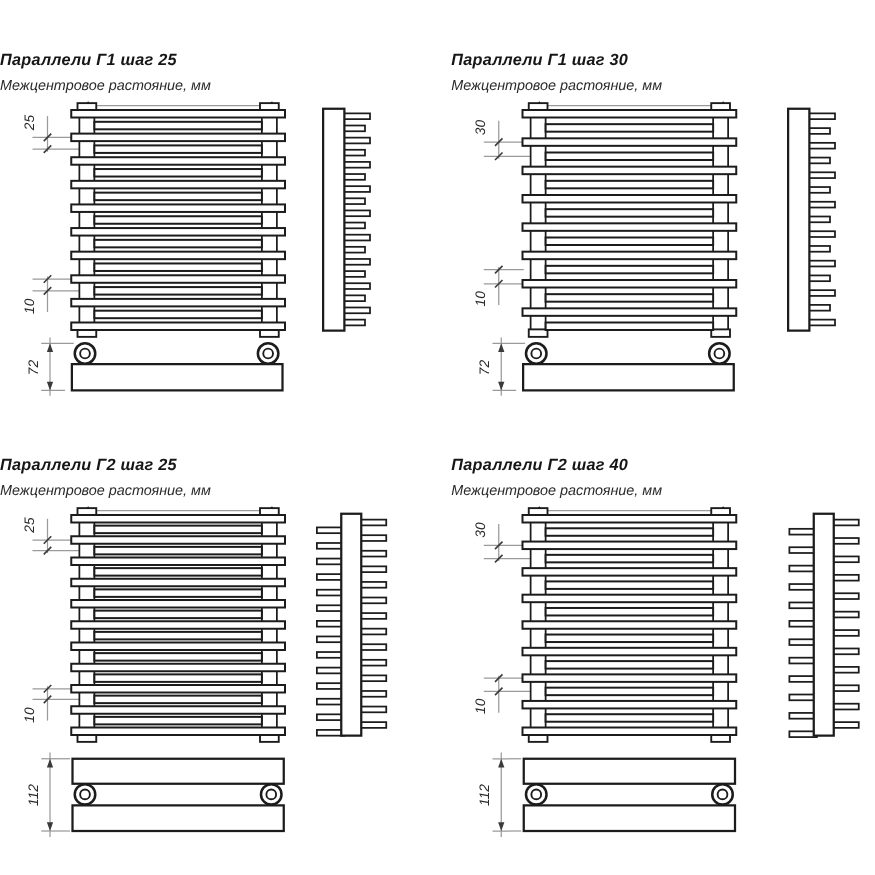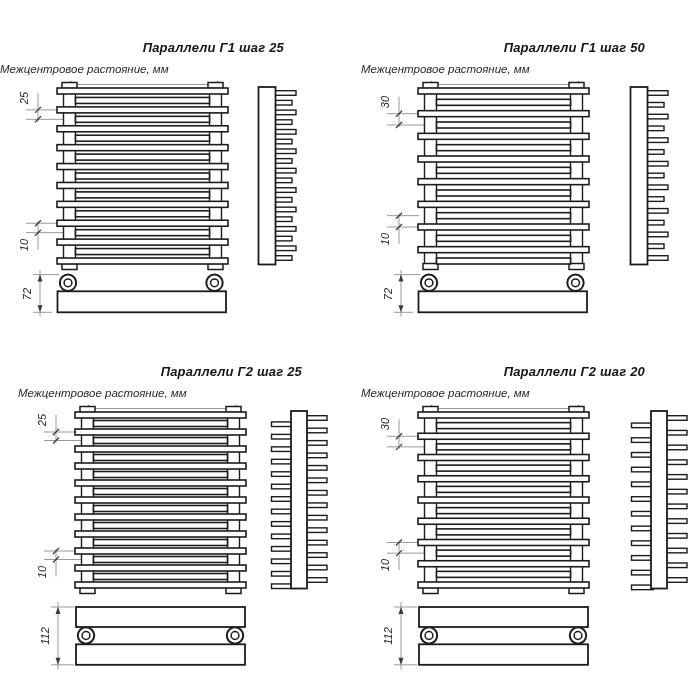--- a/index.html
+++ b/index.html
@@ -3,21 +3,21 @@
 <meta charset="utf-8">
 <style>
   html,body{margin:0;padding:0;}
   body{
     width:700px;height:700px;background:#ffffff;position:relative;overflow:hidden;
     font-family:"Liberation Sans",sans-serif;
   }
   .panel{position:absolute;width:339px;height:360px;}
   .panel svg{position:absolute;left:0;top:0;}
   .title{
-    position:absolute;left:0;top:40px;width:284px;text-align:right;
+    position:absolute;left:0;top:40px;width:284px;text-align:left;
     font-style:italic;font-weight:600;font-size:13px;color:#161616;letter-spacing:.2px;
   }
   .subtitle{
     position:absolute;left:0;top:63px;width:284px;text-align:left;
     font-style:italic;font-weight:400;font-size:11.5px;color:#2a2a2a;
   }
   .dim-label{
     position:absolute;width:34px;height:14px;line-height:14px;text-align:center;
     font-style:italic;font-size:11px;color:#2a2a2a;
     transform:rotate(-90deg);transform-origin:center center;
@@ -99,21 +99,21 @@
       <line x1="40" y1="270" x2="40" y2="316.5" stroke="#9a9a9a" stroke-width="1"></line>
       <polygon points="40,274.6 37.5,281.6 42.5,281.6" fill="#3a3a3a"></polygon>
       <polygon points="40,312.3 37.5,305.3 42.5,305.3" fill="#3a3a3a"></polygon>
     </svg>
   <div class="dim-label" id="lbl-pitch-0" style="left: 7px; top: 90.8889px;">25</div>
   <div class="dim-label" id="lbl-offset-0" style="left: 7px; top: 237.667px;">10</div>
   <div class="dim-label" id="lbl-depth-0" style="left: 10px; top: 286.5px;">72</div>
 </div>
 
 <div class="panel" id="panel-1" style="left:361px;top:0px;">
-  <div class="title">Параллели Г1 шаг 50</div>
+  <div class="title">Параллели Г1 шаг 30</div>
   <div class="subtitle">Межцентровое растояние, мм</div>
   <svg id="svg-1" width="339" height="360" viewBox="0 0 339 360">
       <line x1="68" y1="84.5" x2="215" y2="84.5" stroke="#9a9a9a" stroke-width="1"></line>
       <line x1="68" y1="84.5" x2="68" y2="88.5" stroke="#9a9a9a" stroke-width="1"></line>
       <line x1="215" y1="84.5" x2="215" y2="88.5" stroke="#9a9a9a" stroke-width="1"></line>
       <line x1="65" y1="87.5" x2="71" y2="81.5" stroke="#3a3a3a" stroke-width="1.3"></line>
       <line x1="212" y1="87.5" x2="218" y2="81.5" stroke="#3a3a3a" stroke-width="1.3"></line>
       <line x1="58" y1="113.66666666666667" x2="26" y2="113.66666666666667" stroke="#9a9a9a" stroke-width="1"></line>
       <line x1="74" y1="125" x2="26" y2="125" stroke="#9a9a9a" stroke-width="1"></line>
       <line x1="38" y1="96.66666666666667" x2="38" y2="127" stroke="#9a9a9a" stroke-width="1"></line>
@@ -171,21 +171,21 @@
       <line x1="52" y1="312.3" x2="33" y2="312.3" stroke="#9a9a9a" stroke-width="1"></line>
       <line x1="40" y1="270" x2="40" y2="316.5" stroke="#9a9a9a" stroke-width="1"></line>
       <polygon points="40,274.6 37.5,281.6 42.5,281.6" fill="#3a3a3a"></polygon>
       <polygon points="40,312.3 37.5,305.3 42.5,305.3" fill="#3a3a3a"></polygon>
     </svg>
   <div class="dim-label" id="lbl-pitch-1" style="left: 7px; top: 94.6667px;">30</div>
   <div class="dim-label" id="lbl-offset-1" style="left: 7px; top: 232px;">10</div>
   <div class="dim-label" id="lbl-depth-1" style="left: 10px; top: 286.5px;">72</div>
 </div>
 
-<div class="panel" id="panel-2" style="left:18px;top:324px;">
+<div class="panel" id="panel-2" style="left:0px;top:324px;">
   <div class="title">Параллели Г2 шаг 25</div>
   <div class="subtitle">Межцентровое растояние, мм</div>
   <svg id="svg-2" width="339" height="360" viewBox="0 0 339 360">
       <line x1="68" y1="84.5" x2="215" y2="84.5" stroke="#9a9a9a" stroke-width="1"></line>
       <line x1="68" y1="84.5" x2="68" y2="88.5" stroke="#9a9a9a" stroke-width="1"></line>
       <line x1="215" y1="84.5" x2="215" y2="88.5" stroke="#9a9a9a" stroke-width="1"></line>
       <line x1="65" y1="87.5" x2="71" y2="81.5" stroke="#3a3a3a" stroke-width="1.3"></line>
       <line x1="212" y1="87.5" x2="218" y2="81.5" stroke="#3a3a3a" stroke-width="1.3"></line>
       <line x1="58" y1="108" x2="26" y2="108" stroke="#9a9a9a" stroke-width="1"></line>
       <line x1="74" y1="116.5" x2="26" y2="116.5" stroke="#9a9a9a" stroke-width="1"></line>
@@ -264,21 +264,21 @@
       <line x1="40" y1="278" x2="40" y2="345.5" stroke="#9a9a9a" stroke-width="1"></line>
       <polygon points="40,283 37.5,290 42.5,290" fill="#3a3a3a"></polygon>
       <polygon points="40,340.8 37.5,333.8 42.5,333.8" fill="#3a3a3a"></polygon>
     </svg>
   <div class="dim-label" id="lbl-pitch-2" style="left: 7px; top: 89px;">25</div>
   <div class="dim-label" id="lbl-offset-2" style="left: 7px; top: 240.5px;">10</div>
   <div class="dim-label" id="lbl-depth-2" style="left: 10px; top: 304.9px;">112</div>
 </div>
 
 <div class="panel" id="panel-3" style="left:361px;top:324px;">
-  <div class="title">Параллели Г2 шаг 20</div>
+  <div class="title">Параллели Г2 шаг 40</div>
   <div class="subtitle">Межцентровое растояние, мм</div>
   <svg id="svg-3" width="339" height="360" viewBox="0 0 339 360">
       <line x1="68" y1="84.5" x2="215" y2="84.5" stroke="#9a9a9a" stroke-width="1"></line>
       <line x1="68" y1="84.5" x2="68" y2="88.5" stroke="#9a9a9a" stroke-width="1"></line>
       <line x1="215" y1="84.5" x2="215" y2="88.5" stroke="#9a9a9a" stroke-width="1"></line>
       <line x1="65" y1="87.5" x2="71" y2="81.5" stroke="#3a3a3a" stroke-width="1.3"></line>
       <line x1="212" y1="87.5" x2="218" y2="81.5" stroke="#3a3a3a" stroke-width="1.3"></line>
       <line x1="58" y1="112.25" x2="26" y2="112.25" stroke="#9a9a9a" stroke-width="1"></line>
       <line x1="74" y1="122.875" x2="26" y2="122.875" stroke="#9a9a9a" stroke-width="1"></line>
       <line x1="38" y1="95.25" x2="38" y2="124.875" stroke="#9a9a9a" stroke-width="1"></line>

